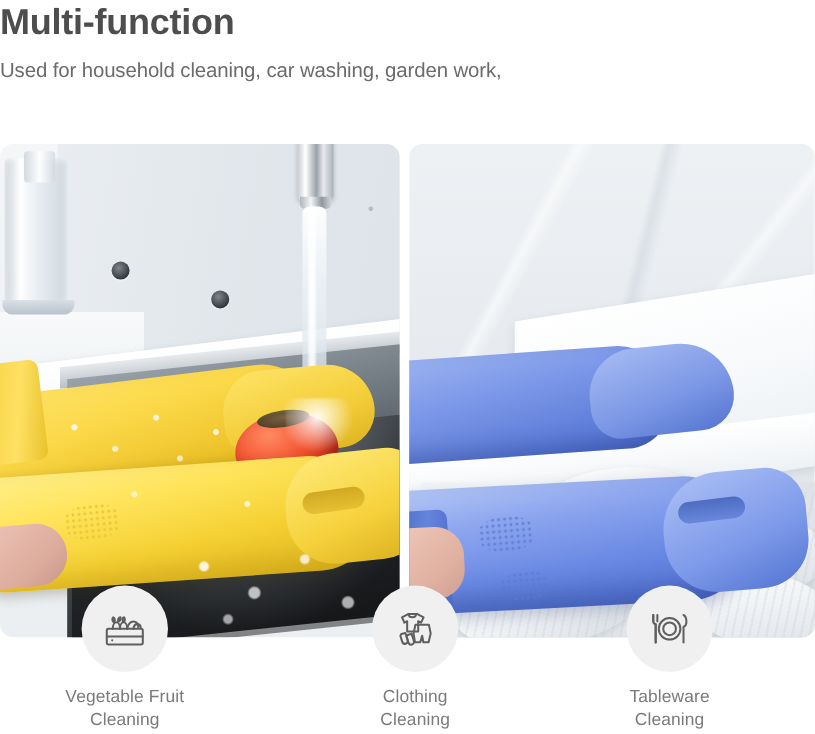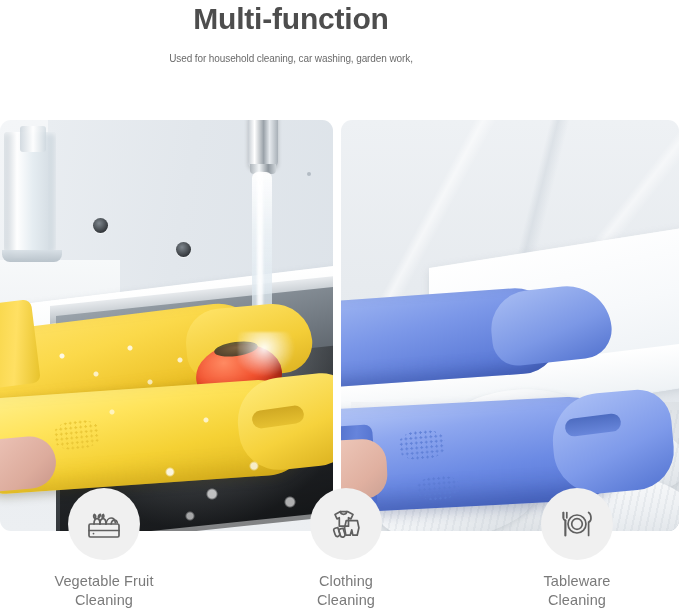--- a/index.html
+++ b/index.html
@@ -21,35 +21,34 @@
     background: #ffffff;
   }
 
   
   .header {
     position: absolute;
     left: 0;
     top: 0;
     width: 582px;
     height: 120px;
-    text-align: center;
   }
   .title {
     margin: 0;
     padding-top: 2px;
     font-size: 30px;
     font-weight: bold;
     color: #4d4d4d;
     letter-spacing: -0.2px;
     line-height: 34px;
   }
   .subtitle {
     margin: 0;
     padding-top: 11px;
-    font-size: 10px;
+    font-size: 17px;
     font-weight: normal;
     color: #6b6b6b;
     line-height: 23px;
     letter-spacing: -0.1px;
   }
   .subtitle .sub-line { display: block; }
 
   
   .panels {
     position: absolute;
@@ -491,21 +490,21 @@
     height: 124px;
   }
   .feature {
     position: absolute;
     top: 0;
     width: 190px;
     text-align: center;
   }
   .f1 { left: 9px;   }
   .f2 { left: 251px; }
-  .f3 { left: 482px; }
+  .f3 { left: 463px; }
   .icon-circle {
     width: 72px;
     height: 72px;
     margin: 0 auto;
     border-radius: 50%;
     background: #f0f0f0;
     display: flex;
     align-items: center;
     justify-content: center;
   }

